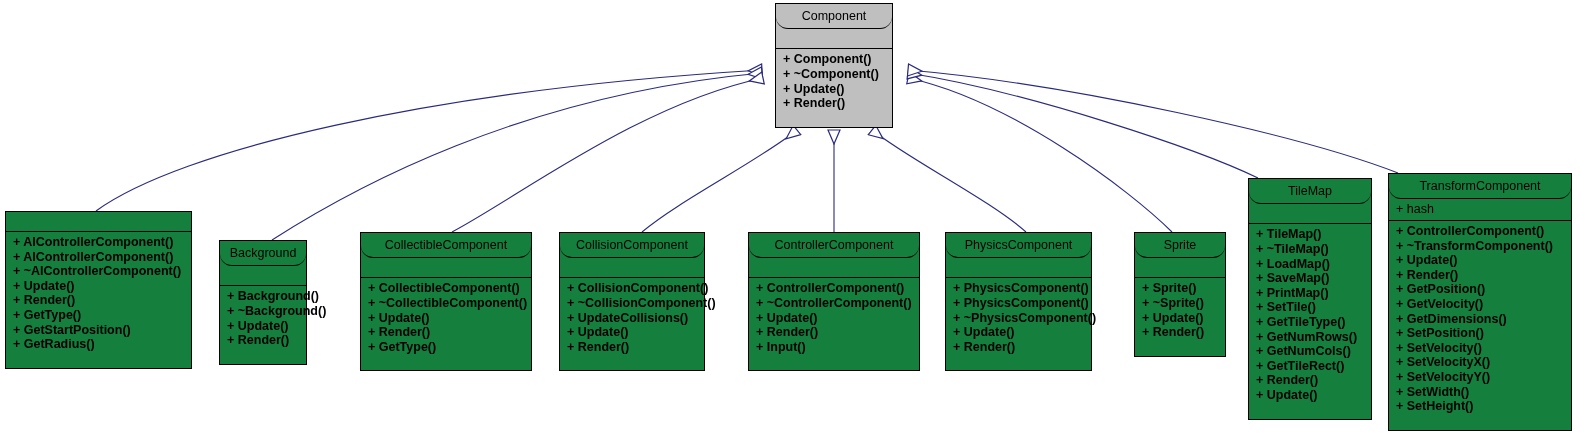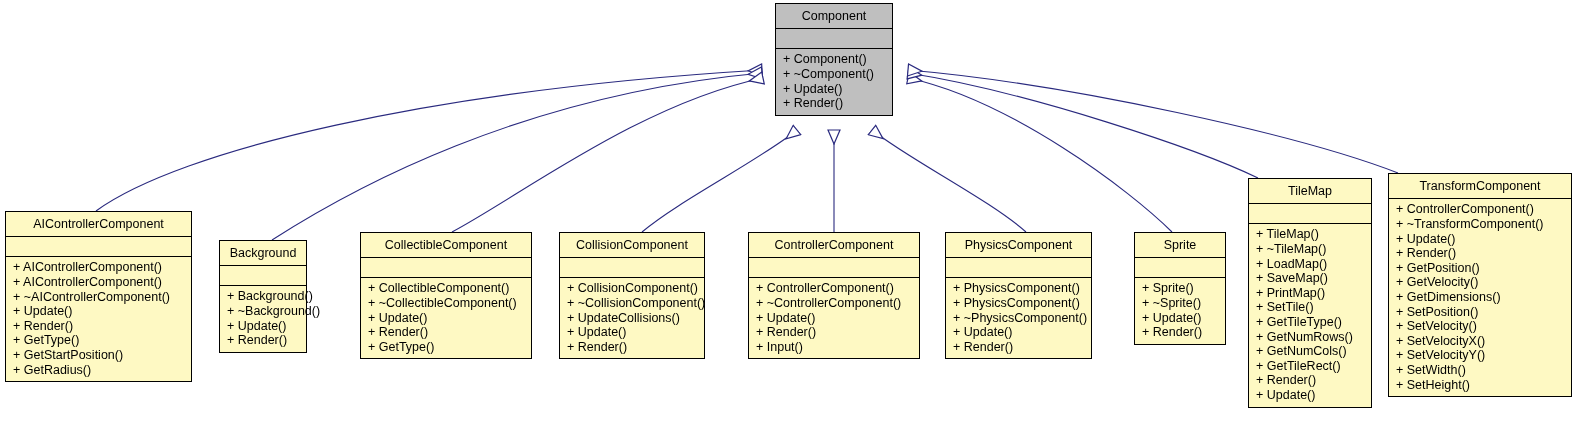--- a/index.html
+++ b/index.html
@@ -21,47 +21,49 @@
     left: 0;
     top: 0;
     width: 1580px;
     height: 433px;
     pointer-events: none;
   }
   .uml-node {
     position: absolute;
     box-sizing: border-box;
     border: 1px solid #000000;
-    background: #fef9c3;
+    background: #15803d;
     z-index: 5;
   }
   .uml-node.root {
     background: #bfbfbf;
     z-index: 6;
   }
   .node-title {
     text-align: center;
     font-size: 12.5px;
     color: #000000;
     line-height: 1.15;
     padding: 5px 6px 5px 6px;
     border-bottom: 1px solid #000000;
     white-space: nowrap;
+    border-radius: 12px;
   }
   .node-attrs {
     border-bottom: 1px solid #000000;
     padding: 3px 6px 3px 7px;
     min-height: 13px;
   }
   .node-attrs.empty {
     padding: 0;
     height: 19px;
   }
   .node-ops {
-    padding: 3px 6px 4px 7px;
+    padding: 3px 6px 16px 7px;
+    font-weight: bold;
   }
   .member {
     font-size: 12.5px;
     color: #000000;
     line-height: 14.6px;
     white-space: nowrap;
   }
 </style>
 </head>
 <body>
@@ -108,21 +110,20 @@
     <div class="node-attrs empty"></div>
     <div class="node-ops">
       <div class="member">+ Component()</div>
       <div class="member">+ ~Component()</div>
       <div class="member">+ Update()</div>
       <div class="member">+ Render()</div>
     </div>
   </div>
 
   <div class="uml-node" style="left:5px; top:211px; width:187px;">
-    <div class="node-title">AIControllerComponent</div>
     <div class="node-attrs empty"></div>
     <div class="node-ops">
       <div class="member">+ AIControllerComponent()</div>
       <div class="member">+ AIControllerComponent()</div>
       <div class="member">+ ~AIControllerComponent()</div>
       <div class="member">+ Update()</div>
       <div class="member">+ Render()</div>
       <div class="member">+ GetType()</div>
       <div class="member">+ GetStartPosition()</div>
       <div class="member">+ GetRadius()</div>
@@ -213,20 +214,23 @@
       <div class="member">+ GetNumRows()</div>
       <div class="member">+ GetNumCols()</div>
       <div class="member">+ GetTileRect()</div>
       <div class="member">+ Render()</div>
       <div class="member">+ Update()</div>
     </div>
   </div>
 
   <div class="uml-node" style="left:1388px; top:173px; width:184px;">
     <div class="node-title">TransformComponent</div>
+    <div class="node-attrs">
+      <div class="member">+ hash</div>
+    </div>
     <div class="node-ops">
       <div class="member">+ ControllerComponent()</div>
       <div class="member">+ ~TransformComponent()</div>
       <div class="member">+ Update()</div>
       <div class="member">+ Render()</div>
       <div class="member">+ GetPosition()</div>
       <div class="member">+ GetVelocity()</div>
       <div class="member">+ GetDimensions()</div>
       <div class="member">+ SetPosition()</div>
       <div class="member">+ SetVelocity()</div>

